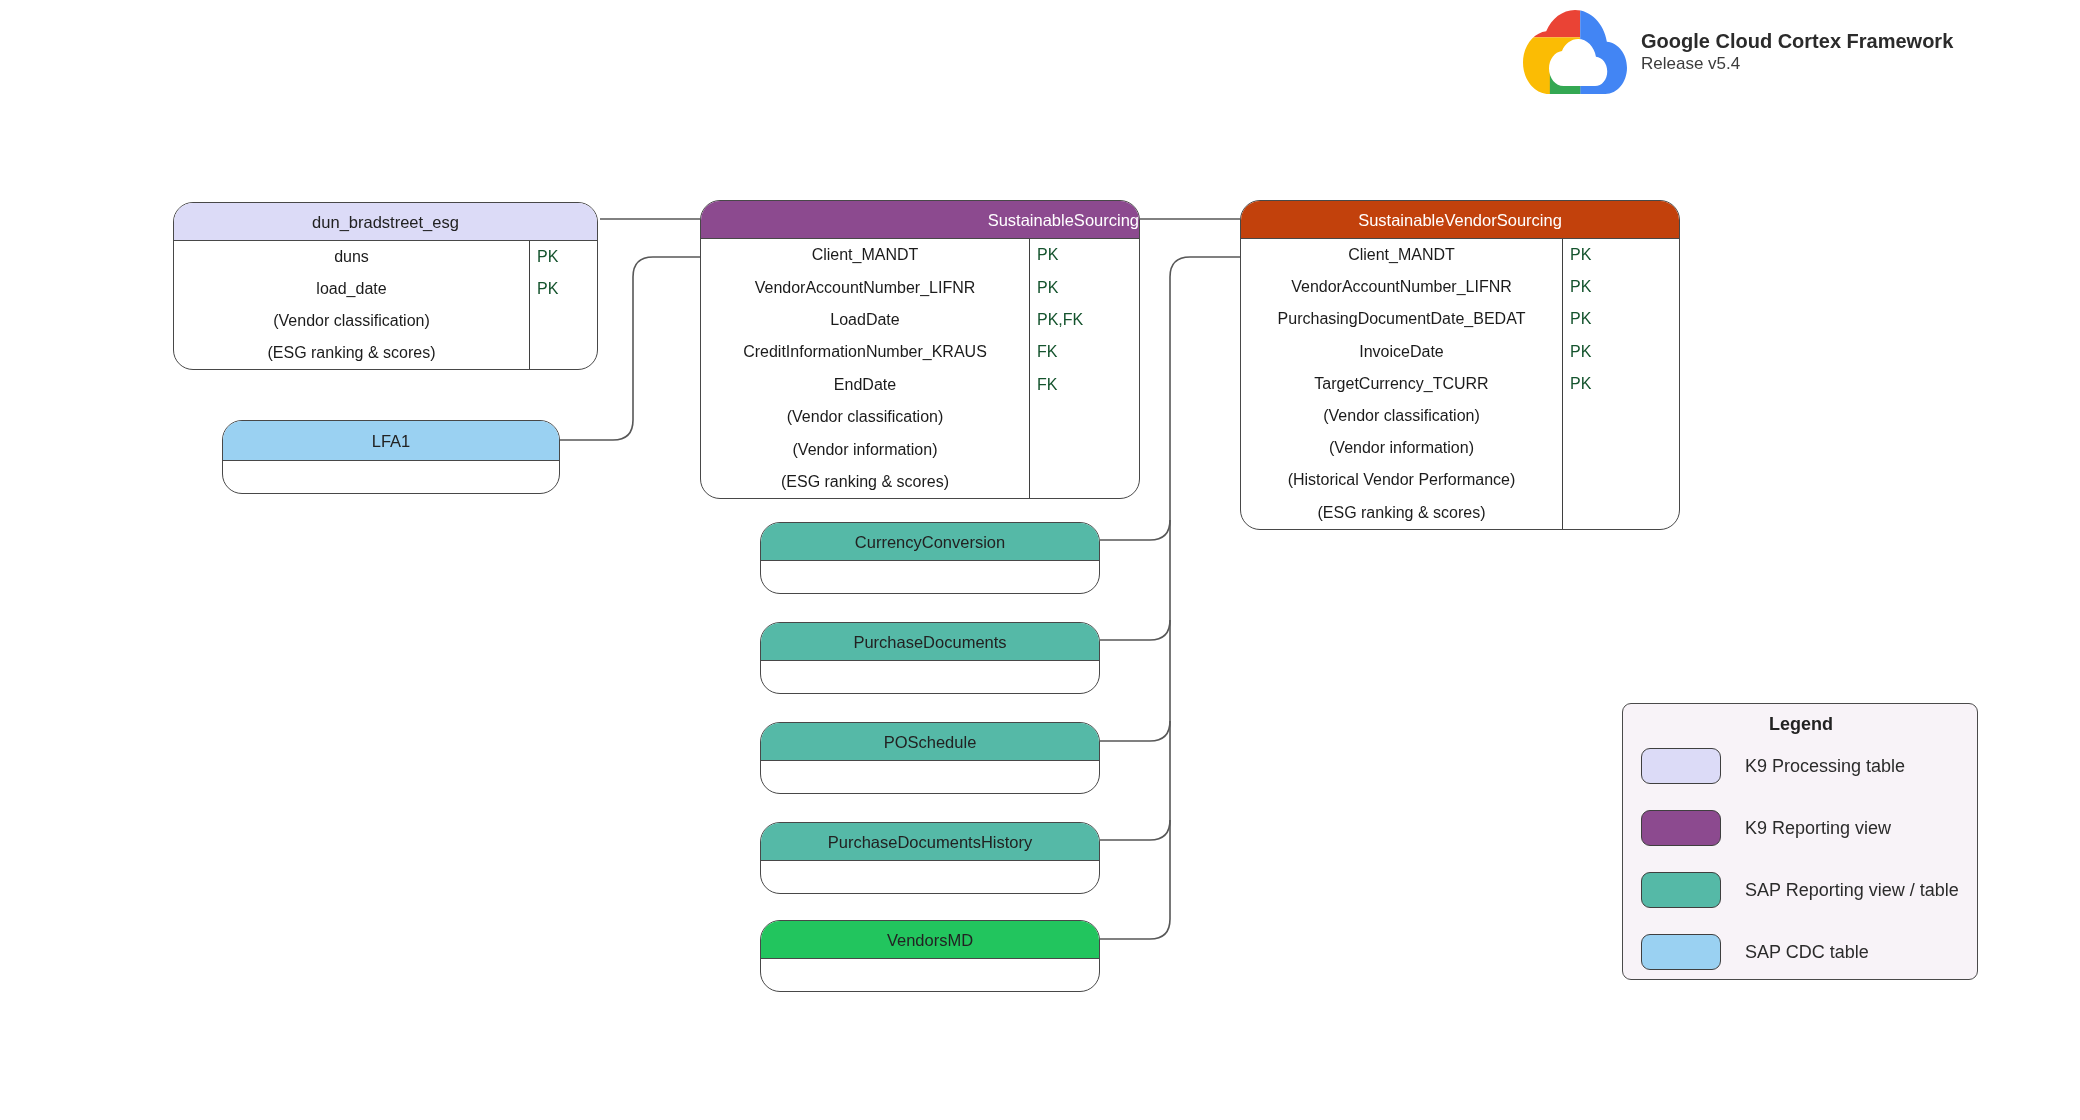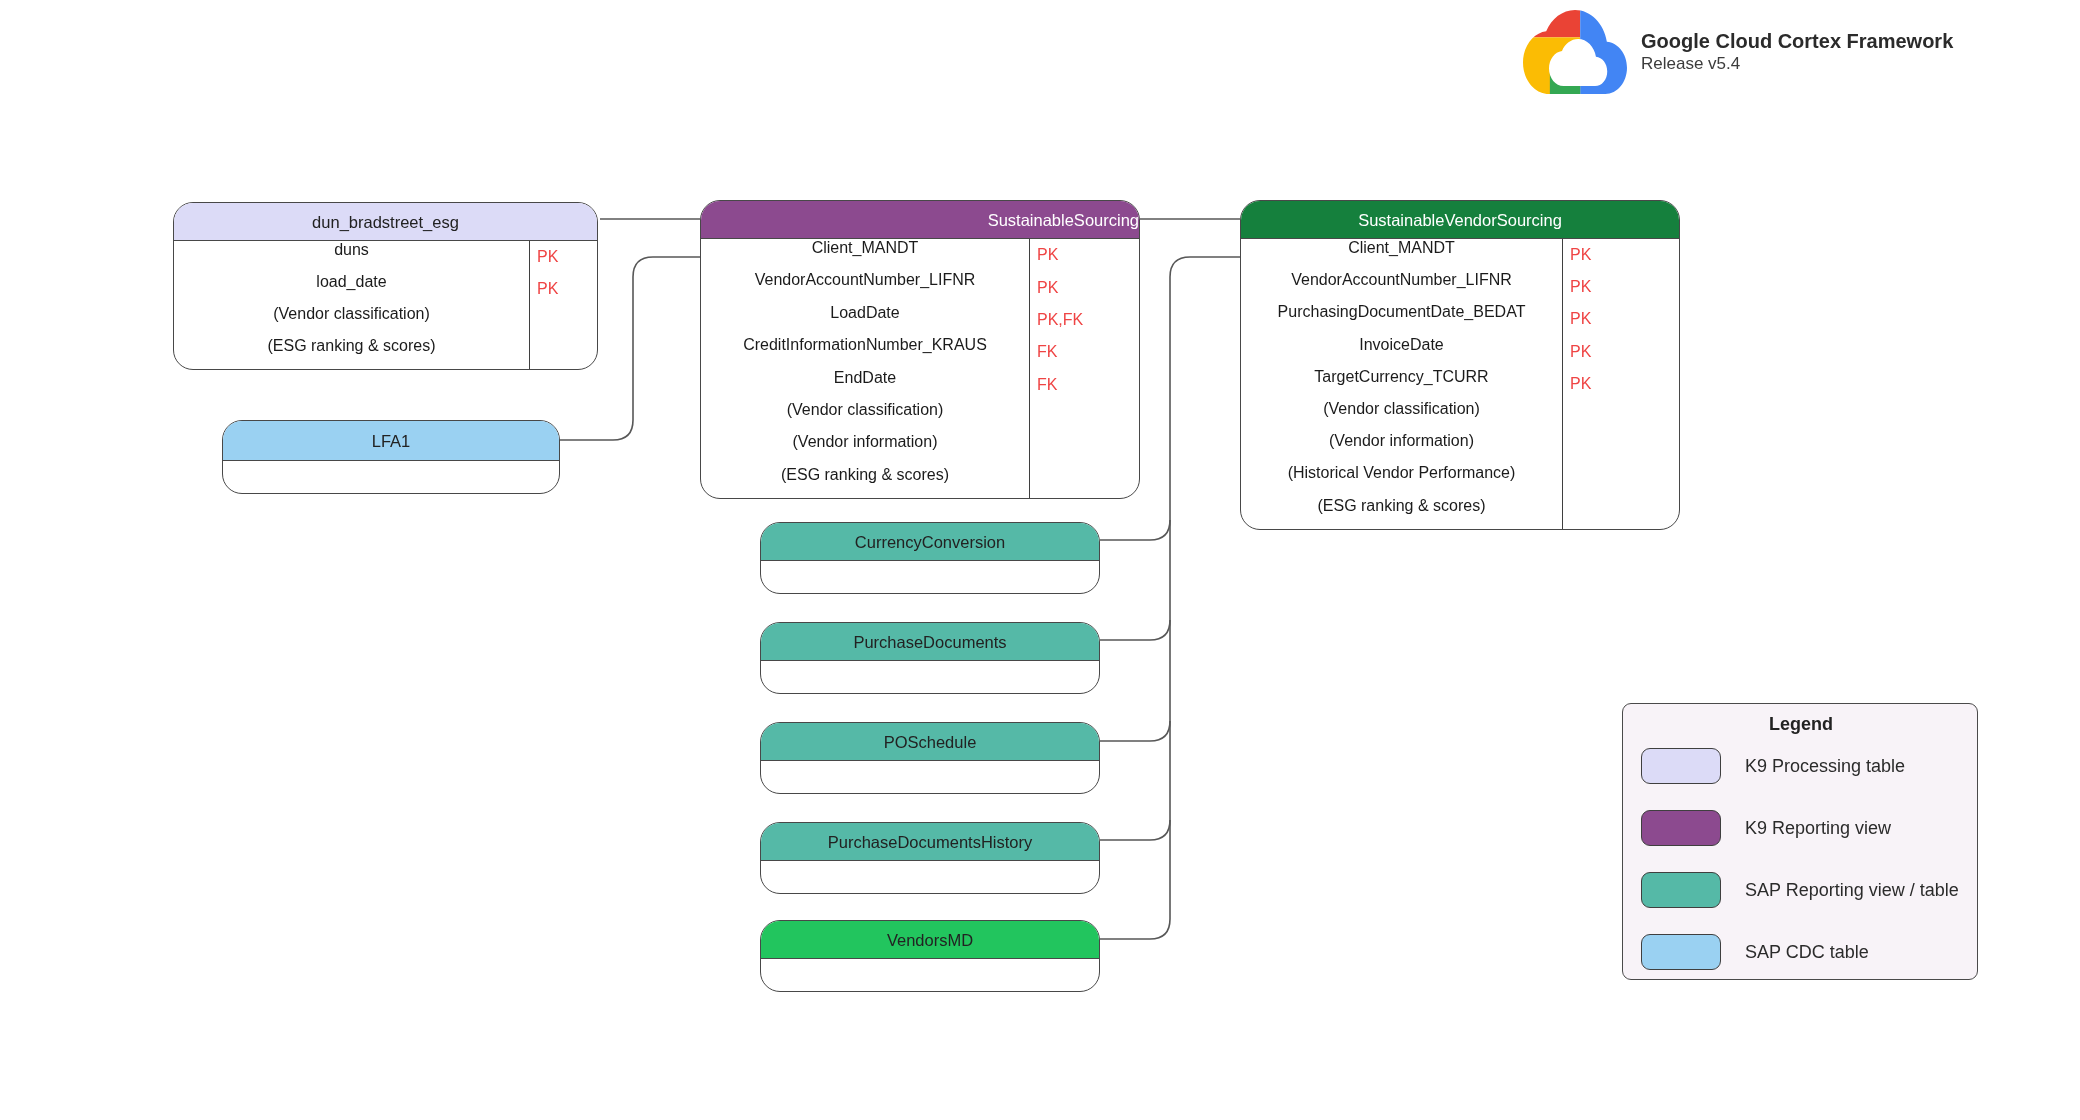--- a/index.html
+++ b/index.html
@@ -19,27 +19,27 @@
     position:absolute;z-index:1;background:#ffffff;
     border:1.6px solid #484848;border-radius:20px;overflow:hidden;
     box-sizing:border-box;
   }
   .thead{
     height:38px;line-height:38px;text-align:center;font-size:16.5px;
     border-bottom:1.6px solid #484848;box-sizing:border-box;
   }
   .hdr-white{color:#ffffff;}
   .hdr-dark{color:#222222;}
-  .trow{display:flex;align-items:flex-start;height:32px;box-sizing:border-box;}
+  .trow{display:flex;align-items:center;height:32px;box-sizing:border-box;}
   .t-ss .trow{height:32.4px;}
   .t-svs .trow{height:32.2px;}
   .fname{flex:1;text-align:center;font-size:16px;color:#1b1b1b;}
   .fkey{
     box-sizing:border-box;height:100%;display:flex;align-items:center;
-    border-left:1.4px solid #3f3f3f;padding-left:7px;font-size:16px;color:#ef4444;
+    border-left:1.4px solid #3f3f3f;padding-left:7px;font-size:16px;color:#14532d;
   }
   .t-dun .fkey{width:68px;}
   .t-ss .fkey{width:110px;}
   .t-svs .fkey{width:117px;}
   .emptybody{height:32px;}
   
   .legend{
     position:absolute;left:1622px;top:703px;width:356px;height:277px;z-index:1;
     background:#F8F3F8;border:1.6px solid #4a4a4a;border-radius:9px;box-sizing:border-box;
     padding:10px 11px 0 18px;
@@ -139,21 +139,21 @@
       <span class="fname">(Vendor information)</span>
       <span class="fkey"></span>
     </div>
     <div class="trow">
       <span class="fname">(ESG ranking &amp; scores)</span>
       <span class="fkey"></span>
     </div>
   </div>
 
   <div class="table t-svs" style="left:1240px;top:200px;width:440px;">
-    <div class="thead hdr-white" style="background: #15803d;">SustainableVendorSourcing</div>
+    <div class="thead hdr-white" style="background: #c2410c;">SustainableVendorSourcing</div>
     <div class="trow">
       <span class="fname">Client_MANDT</span>
       <span class="fkey">PK</span>
     </div>
     <div class="trow">
       <span class="fname">VendorAccountNumber_LIFNR</span>
       <span class="fkey">PK</span>
     </div>
     <div class="trow">
       <span class="fname">PurchasingDocumentDate_BEDAT</span>

